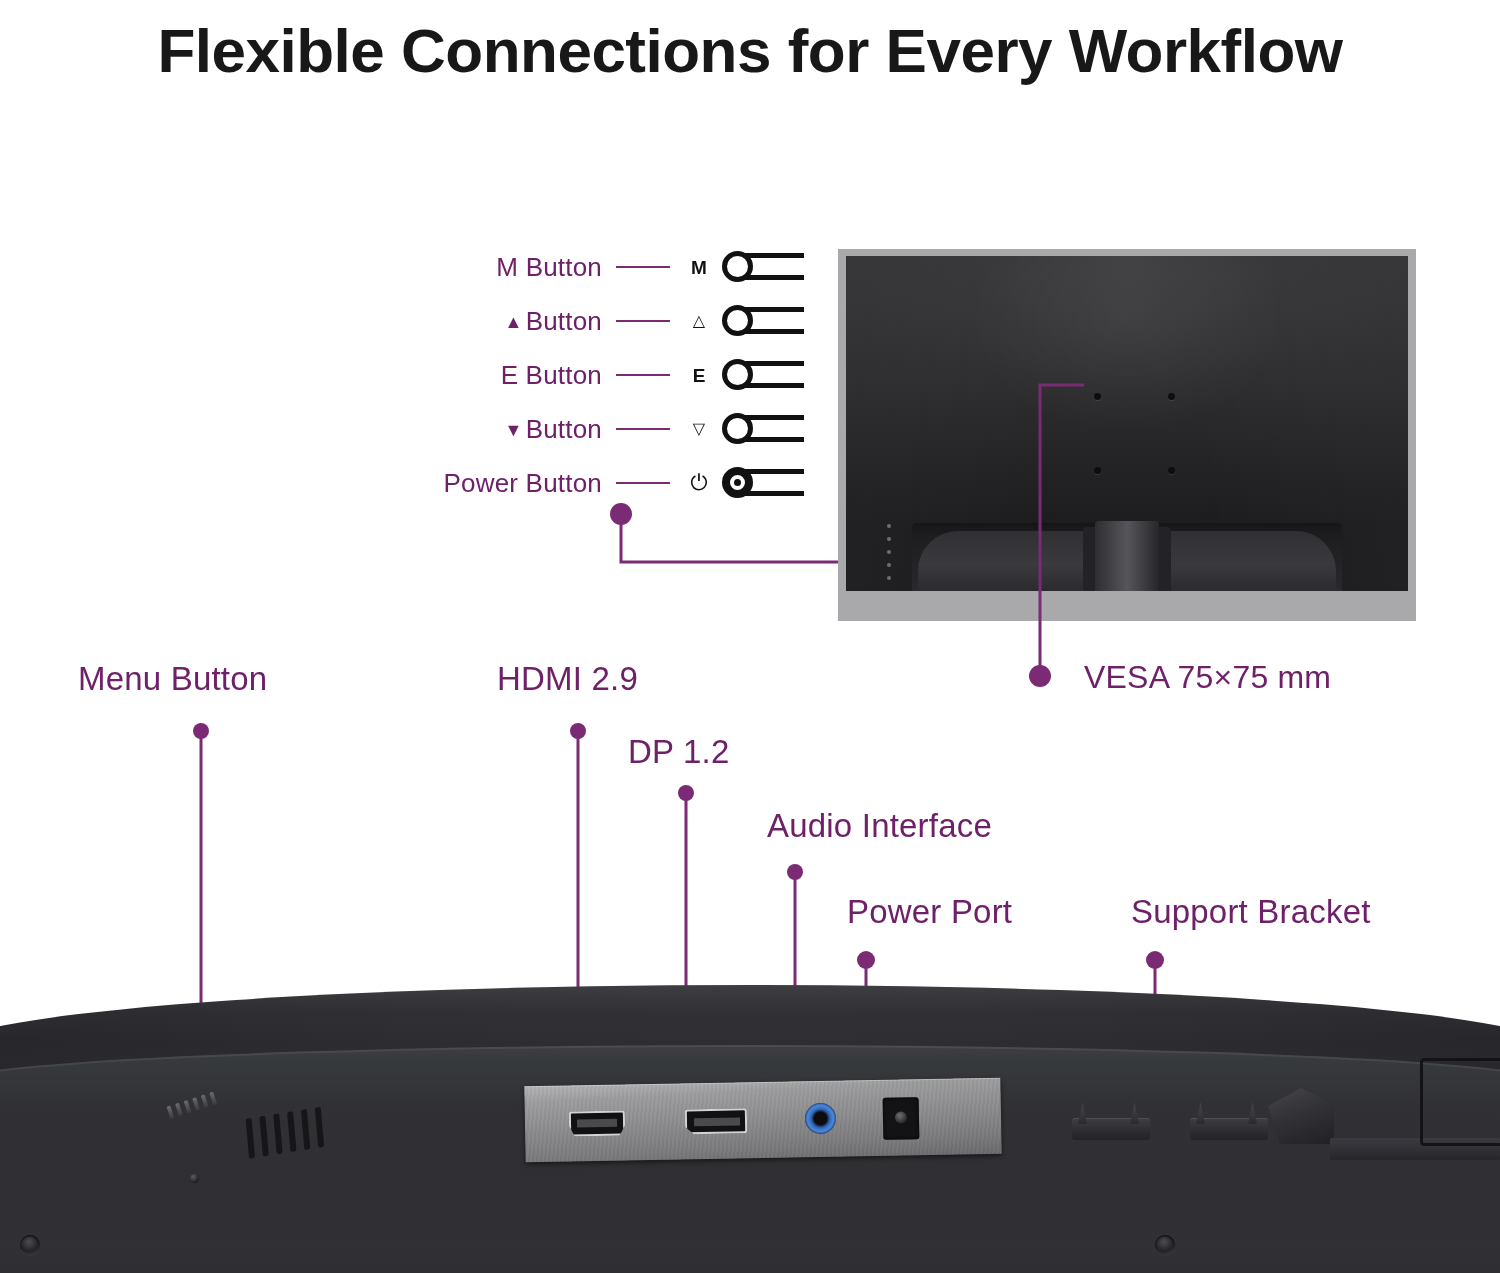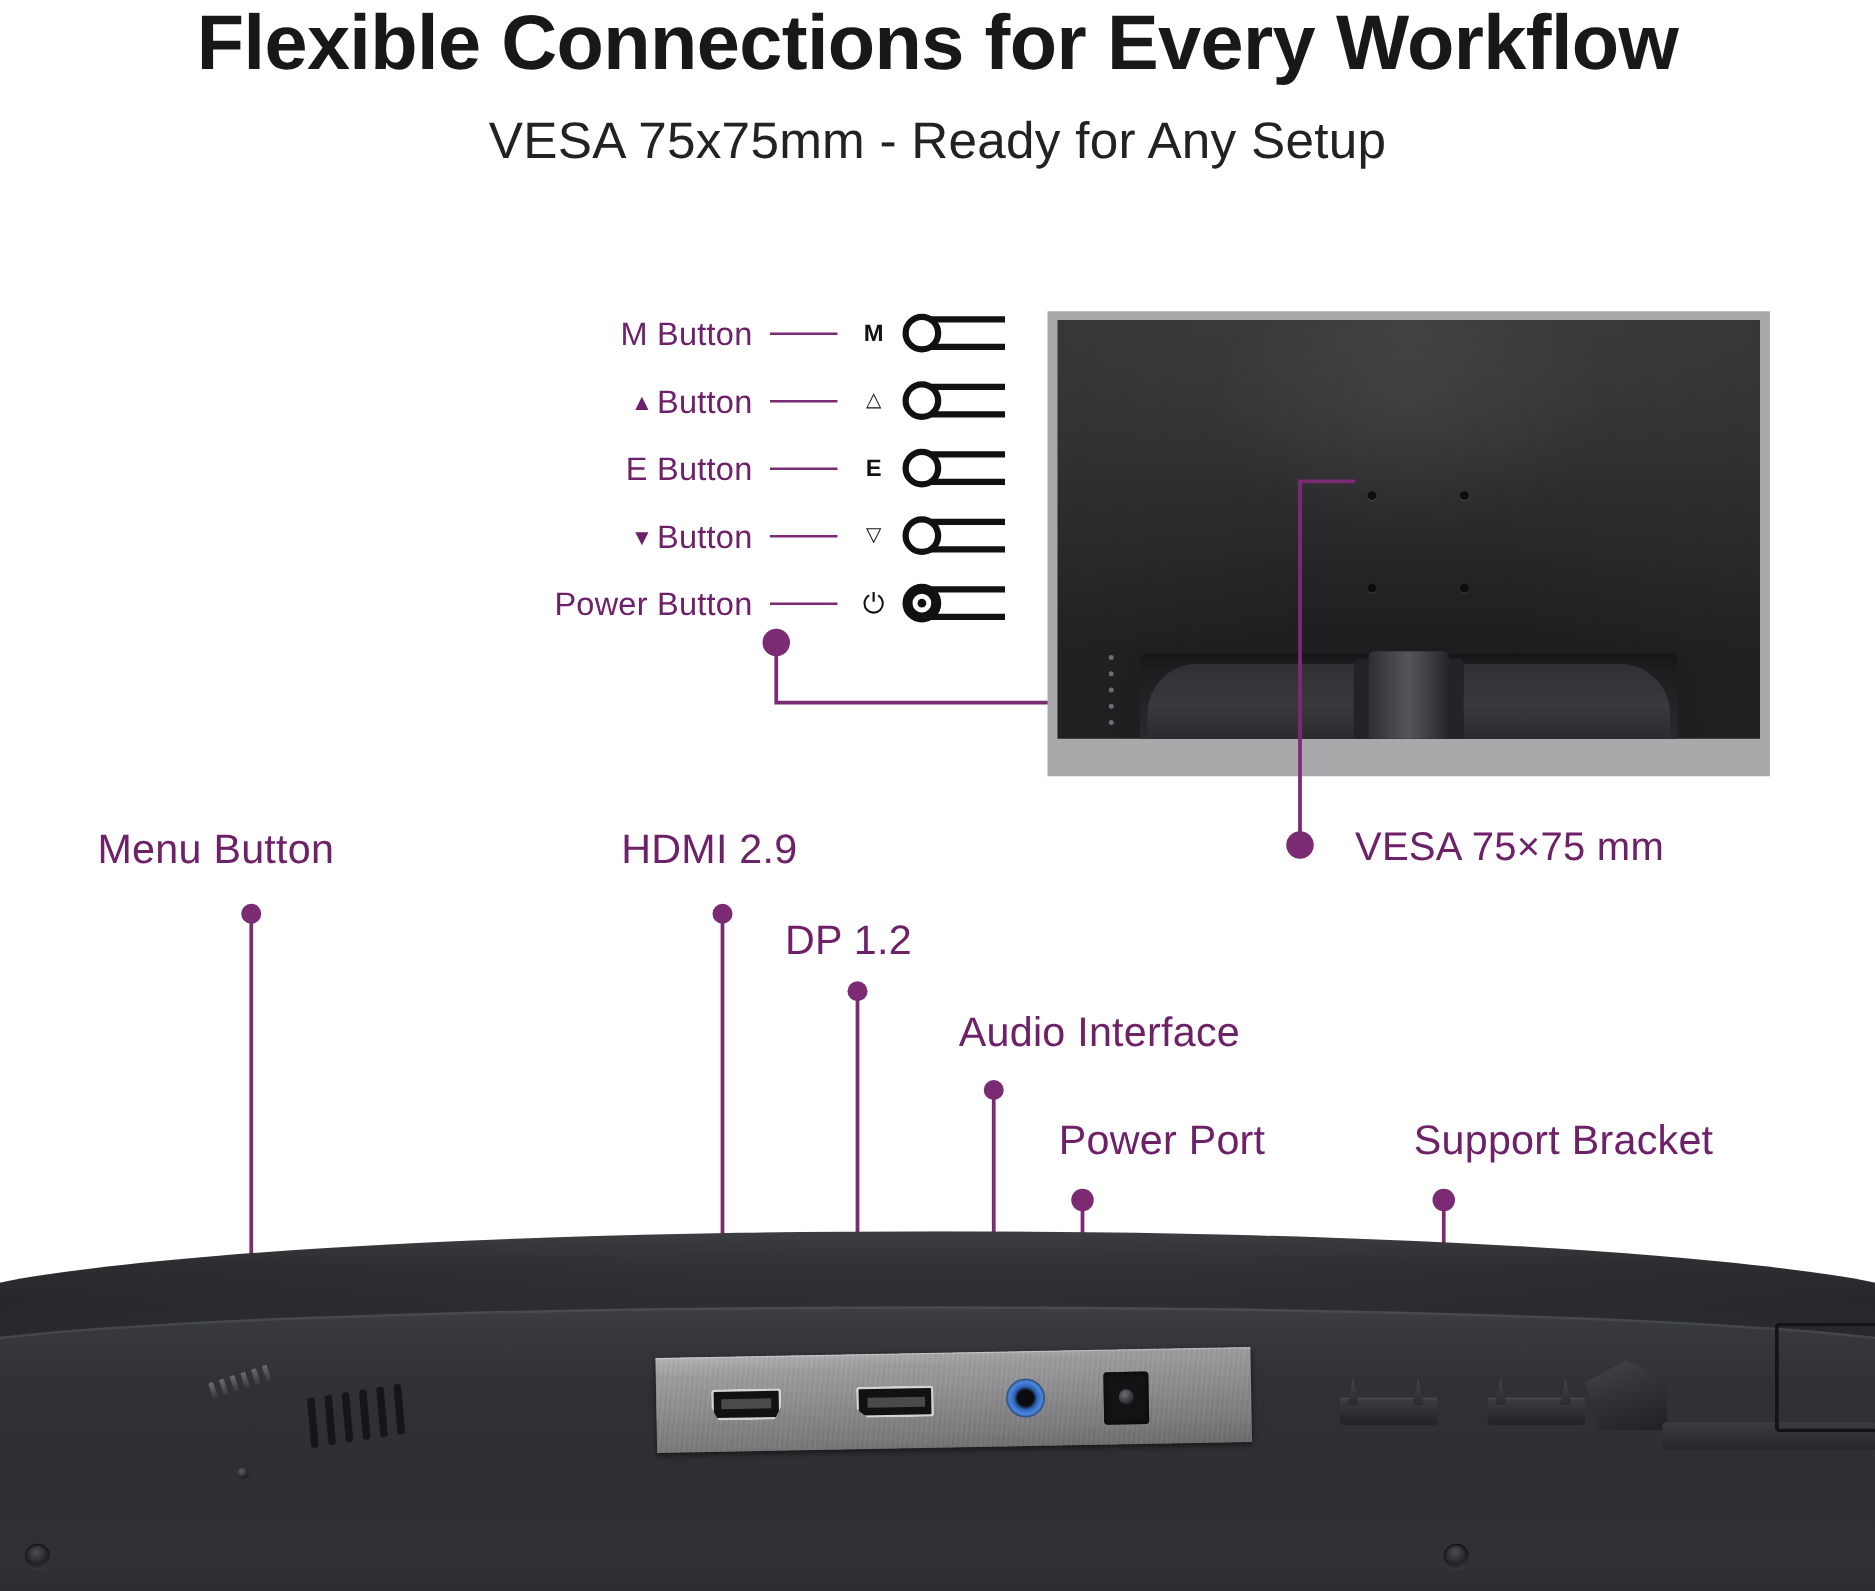--- a/index.html
+++ b/index.html
@@ -18,21 +18,21 @@
   }
 
   
   #header {
     position: absolute;
     top: 0; left: 0;
     width: 1500px;
     text-align: center;
   }
   #title {
-    margin: 0;
+    margin: 16px;
     padding-top: 2px;
     font-size: 62px;
     line-height: 1.05;
     font-weight: bold;
     letter-spacing: -0.5px;
     color: #181818;
     font-family: "Liberation Sans", sans-serif;
   }
   #subtitle {
     margin: 0;
@@ -437,21 +437,20 @@
     border: 3px solid #141416;
     border-right: none;
     border-radius: 4px 0 0 4px;
   }
 </style>
 </head>
 <body>
 
 <div id="header">
   <h1 id="title">Flexible Connections for Every Workflow</h1>
-  <h2 id="subtitle">VESA 75x75mm - Ready for Any Setup</h2>
 </div>
 
 <div id="button-legend">
 
   <div class="legend-row">
     <div class="legend-label"><span>M Button</span></div>
     <div class="legend-dash"></div>
     <div class="legend-glyph">M</div>
     <div class="btn-icon">
       <div class="lead top"></div>

